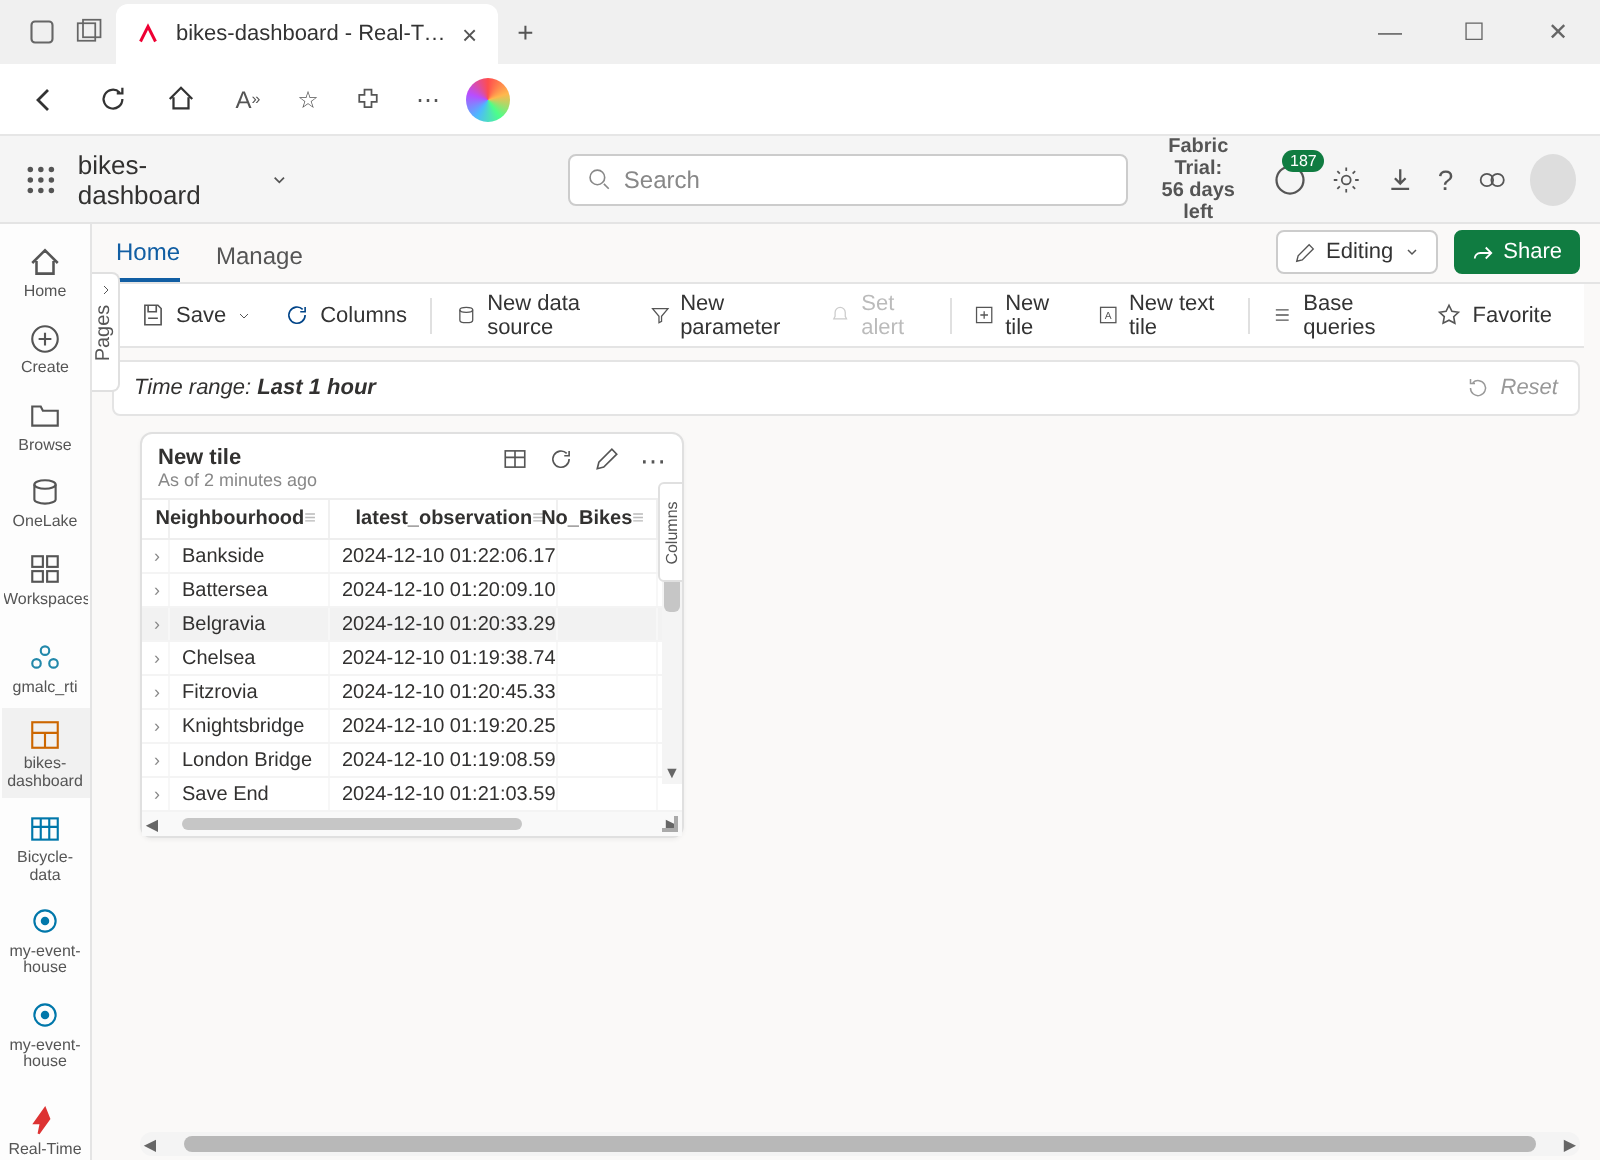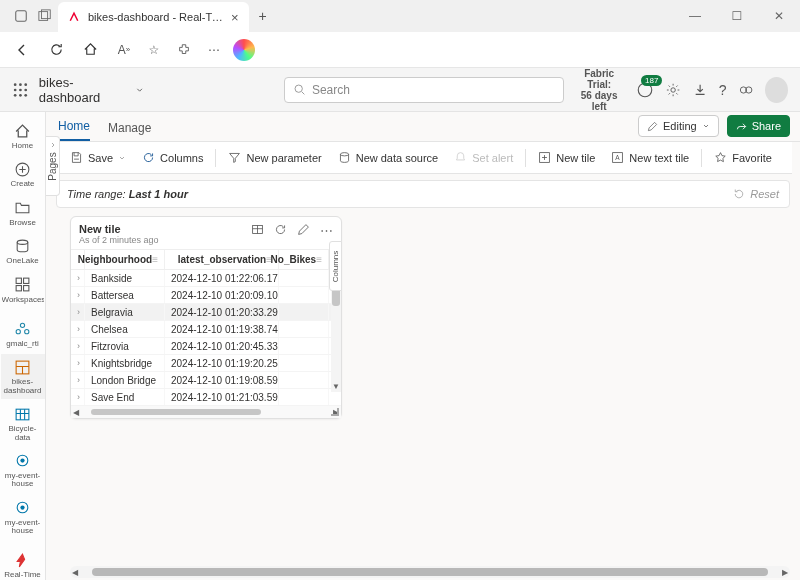--- a/index.html
+++ b/index.html
@@ -342,31 +342,31 @@
         </div>
       <div class="tb-btn">
           <svg width="13" height="13" viewBox="0 0 16 16">
             <path d="M13 8a5 5 0 1 1-1.5-3.5M13 3v3h-3" fill="none" stroke="#048"></path>
           </svg>
           <span>Columns</span>
         </div>
       <div class="tb-sep"></div>
       <div class="tb-btn">
           <svg width="13" height="13" viewBox="0 0 16 16">
-            <path d="M2 3h12l-5 6v4l-2 1v-5z" fill="none" stroke="#555"></path>
-          </svg>
-          <span>New parameter</span>
-        </div>
-      <div class="tb-btn">
-          <svg width="13" height="13" viewBox="0 0 16 16">
             <ellipse cx="8" cy="4" rx="5" ry="2" fill="none" stroke="#555"></ellipse>
             <path d="M3 4v8c0 1.1 2.2 2 5 2s5-.9 5-2V4" fill="none" stroke="#555"></path>
           </svg>
           <span>New data source</span>
         </div>
+      <div class="tb-btn">
+          <svg width="13" height="13" viewBox="0 0 16 16">
+            <path d="M2 3h12l-5 6v4l-2 1v-5z" fill="none" stroke="#555"></path>
+          </svg>
+          <span>New parameter</span>
+        </div>
       <div class="tb-btn disabled">
           <svg width="13" height="13" viewBox="0 0 16 16">
             <path d="M8 2a4 4 0 0 1 4 4v3l1 2H3l1-2V6a4 4 0 0 1 4-4z" fill="none" stroke="#ccc"></path>
           </svg>
           <span>Set alert</span>
         </div>
       <div class="tb-sep"></div>
       <div class="tb-btn">
           <svg width="13" height="13" viewBox="0 0 16 16">
             <rect x="2" y="2" width="12" height="12" fill="none" stroke="#555"></rect>
@@ -375,20 +375,26 @@
           <span>New tile</span>
         </div>
       <div class="tb-btn">
           <svg width="13" height="13" viewBox="0 0 16 16">
             <rect x="2" y="2" width="12" height="12" fill="none" stroke="#555"></rect>
             <text x="8" y="11" font-size="8" text-anchor="middle" fill="#555">A</text>
           </svg>
           <span>New text tile</span>
         </div>
       <div class="tb-sep"></div>
+      <div class="tb-btn">
+          <svg width="13" height="13" viewBox="0 0 16 16">
+            <path d="M3 4h10M3 8h10M3 12h10" stroke="#555"></path>
+          </svg>
+          <span>Base queries</span>
+        </div>
       <div class="tb-btn">
           <svg width="13" height="13" viewBox="0 0 16 16">
             <path d="M8 2l1.8 3.7 4 .6-2.9 2.8.7 4L8 11.2 4.4 13l.7-4L2.2 6.3l4-.6z" fill="none" stroke="#555"></path>
           </svg>
           <span>Favorite</span>
         </div>
     </div>
 
     <div class="filterbar">
       <span>Time range:</span>&nbsp;

